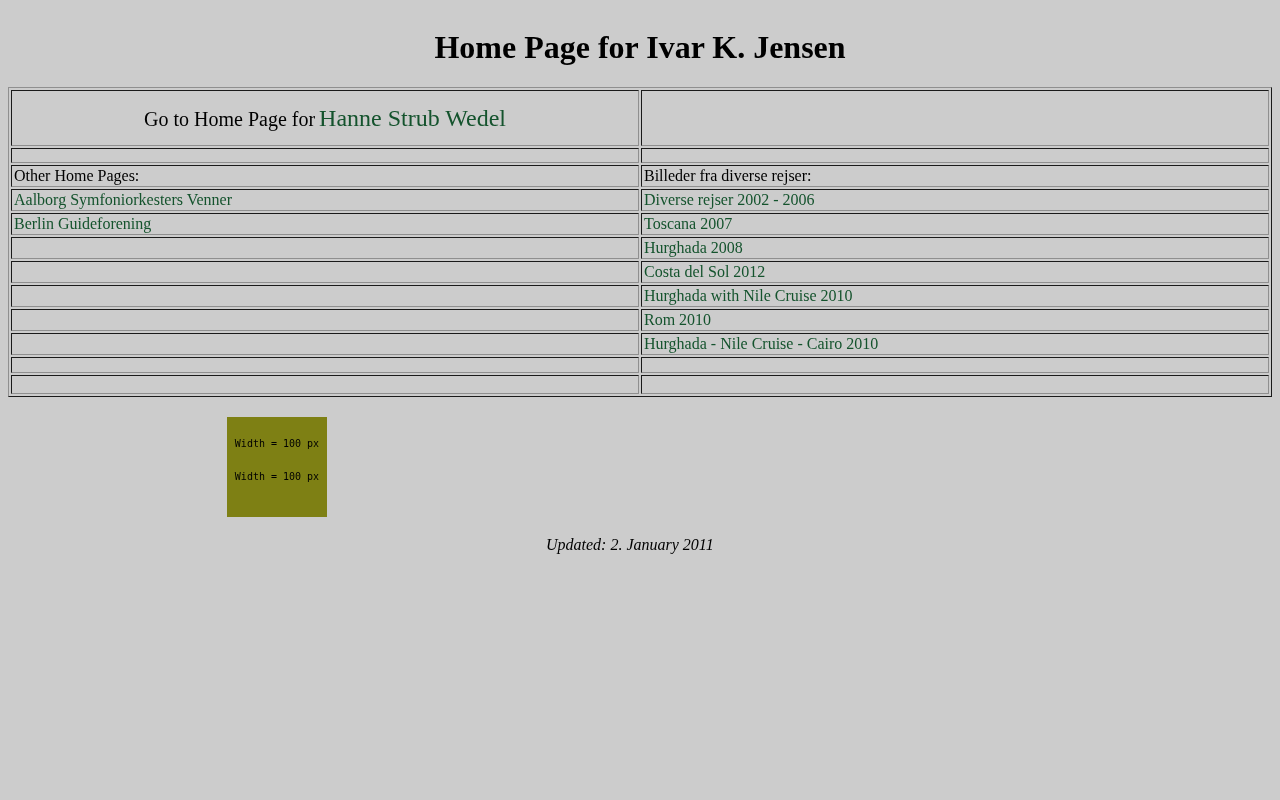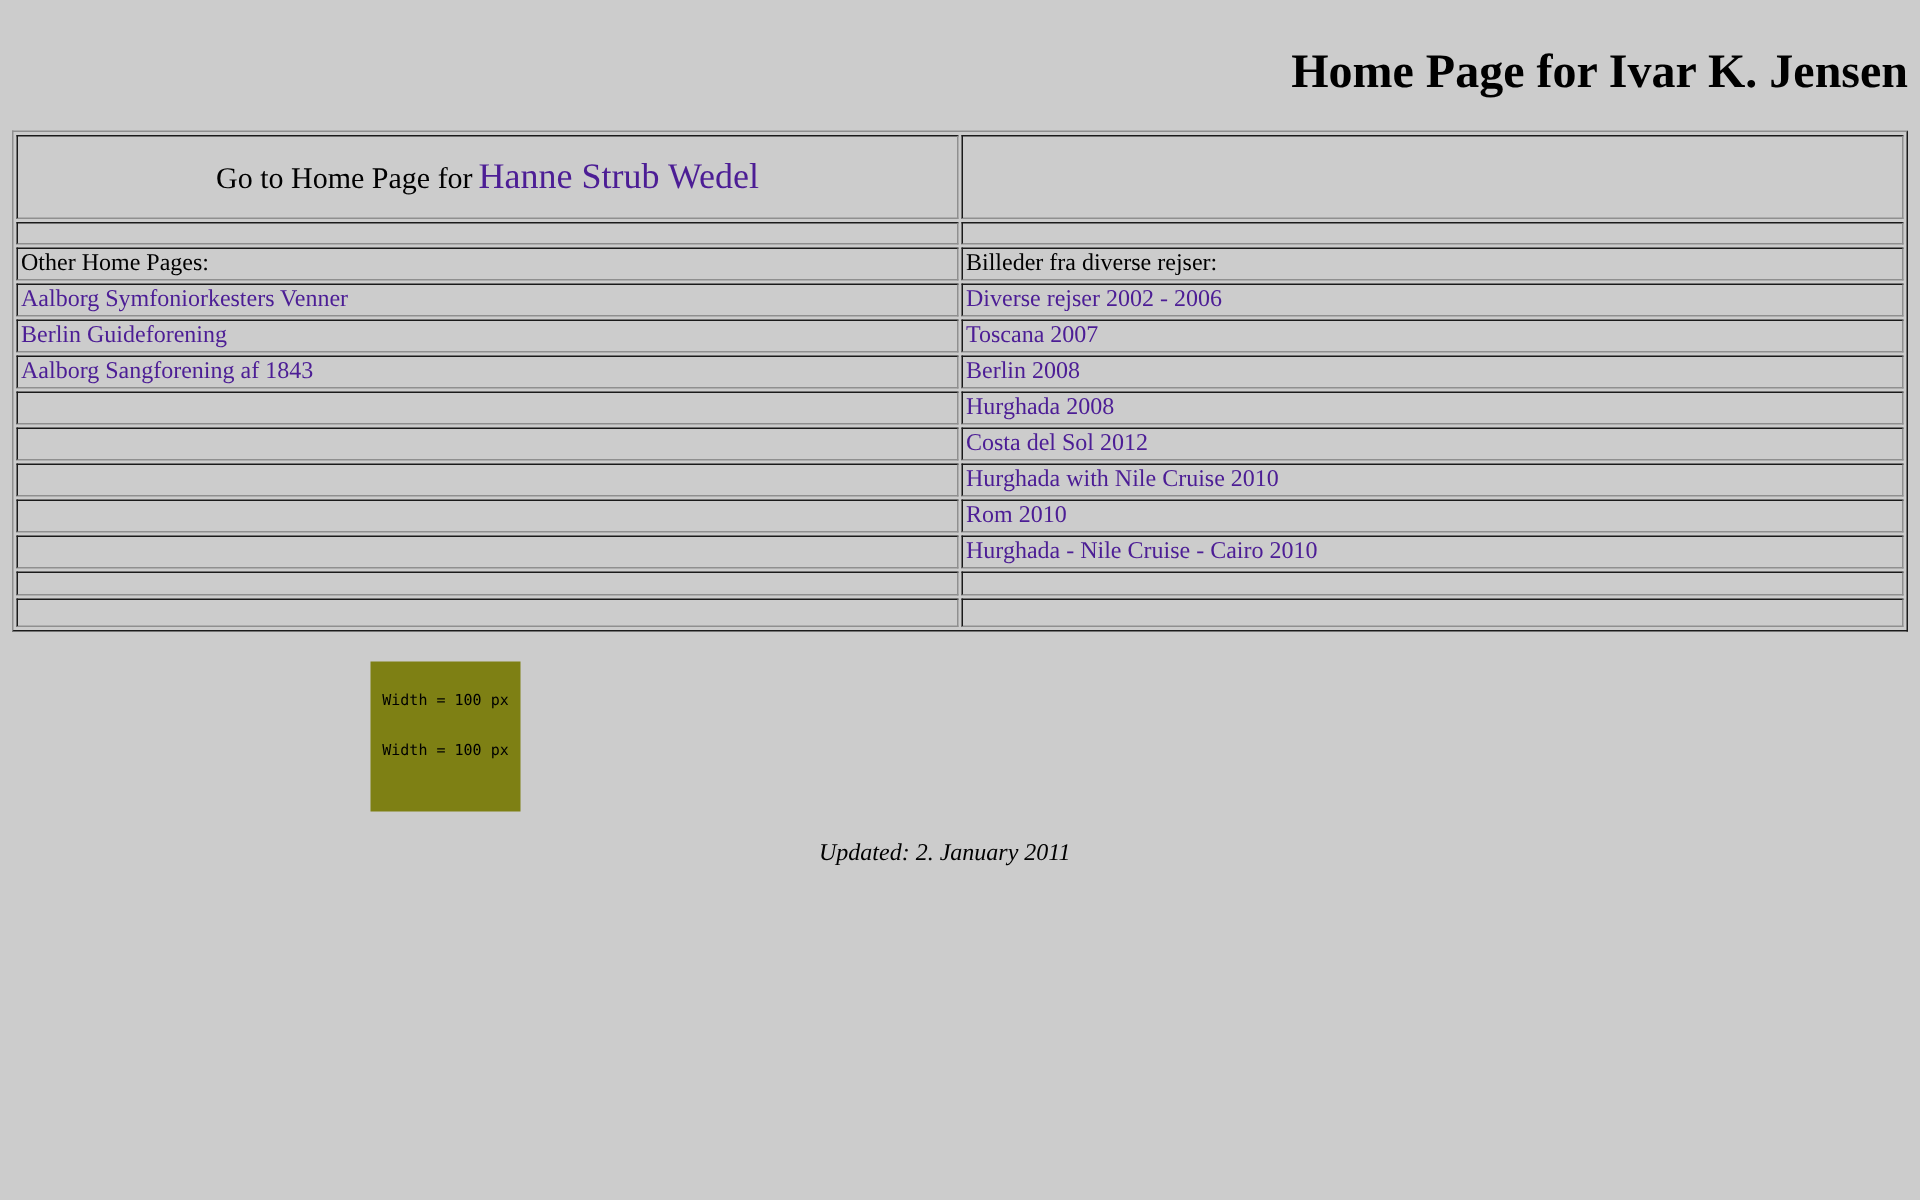--- a/index.html
+++ b/index.html
@@ -9,21 +9,21 @@
     background: #cccccc;
     font-family: "Liberation Serif", "DejaVu Serif", serif;
     color: #000000;
   }
   body { margin: 8px; width: 1264px; }
 
   
   h1.page-title {
     font-size: 32px;
     font-weight: bold;
-    text-align: right;
+    text-align: center;
     margin: 21px 0;
   }
 
   
   table.links-table {
     width: 100%;
     border-collapse: separate;
     border-spacing: 2px;
     border-top: 1px solid #8f8f8f;
     border-left: 1px solid #8f8f8f;
@@ -43,40 +43,39 @@
     text-align: left;
   }
   tr.row-go td { height: 56px; }
   tr.row-go td.go-cell { text-align: center; }
   tr.row-spacer td { height: 15px; }
   tr.row-sp2 td { height: 16px; }
   tr.row-sp3 td { height: 19px; }
 
   .go-prefix { font-size: 20px; }
   a.link {
-    color: #4c1d95;
+    color: #14532d;
     text-decoration: none;
     cursor: pointer;
     text-align: center;
   }
   a.go-link { font-size: 24px; }
 
   
   .bottom-section {
     position: relative;
     height: 352px;
   }
   .square-figure {
     position: absolute;
     left: 219px;
     top: 20px;
     width: 100px;
     height: 100px;
     background: #7e8014;
-    margin-left: 20px;
   }
   .square-figure .sq-label {
     position: absolute;
     left: 0;
     width: 100%;
     text-align: center;
     font-family: "DejaVu Sans Mono", monospace;
     font-size: 10px;
     line-height: 12px;
     color: #000000;
@@ -140,28 +139,20 @@
 
   <tr>
     <td>
       <a class="link" href="#">Berlin Guideforening</a>
     </td>
     <td>
       <a class="link" href="#">Toscana 2007</a>
     </td>
   </tr>
 
-  <tr>
-    <td>
-      <a class="link" href="#">Aalborg Sangforening af 1843</a>
-    </td>
-    <td>
-      <a class="link" href="#">Berlin 2008</a>
-    </td>
-  </tr>
 
   <tr>
     <td></td>
     <td>
       <a class="link" href="#">Hurghada 2008</a>
     </td>
   </tr>
 
   <tr>
     <td></td>

